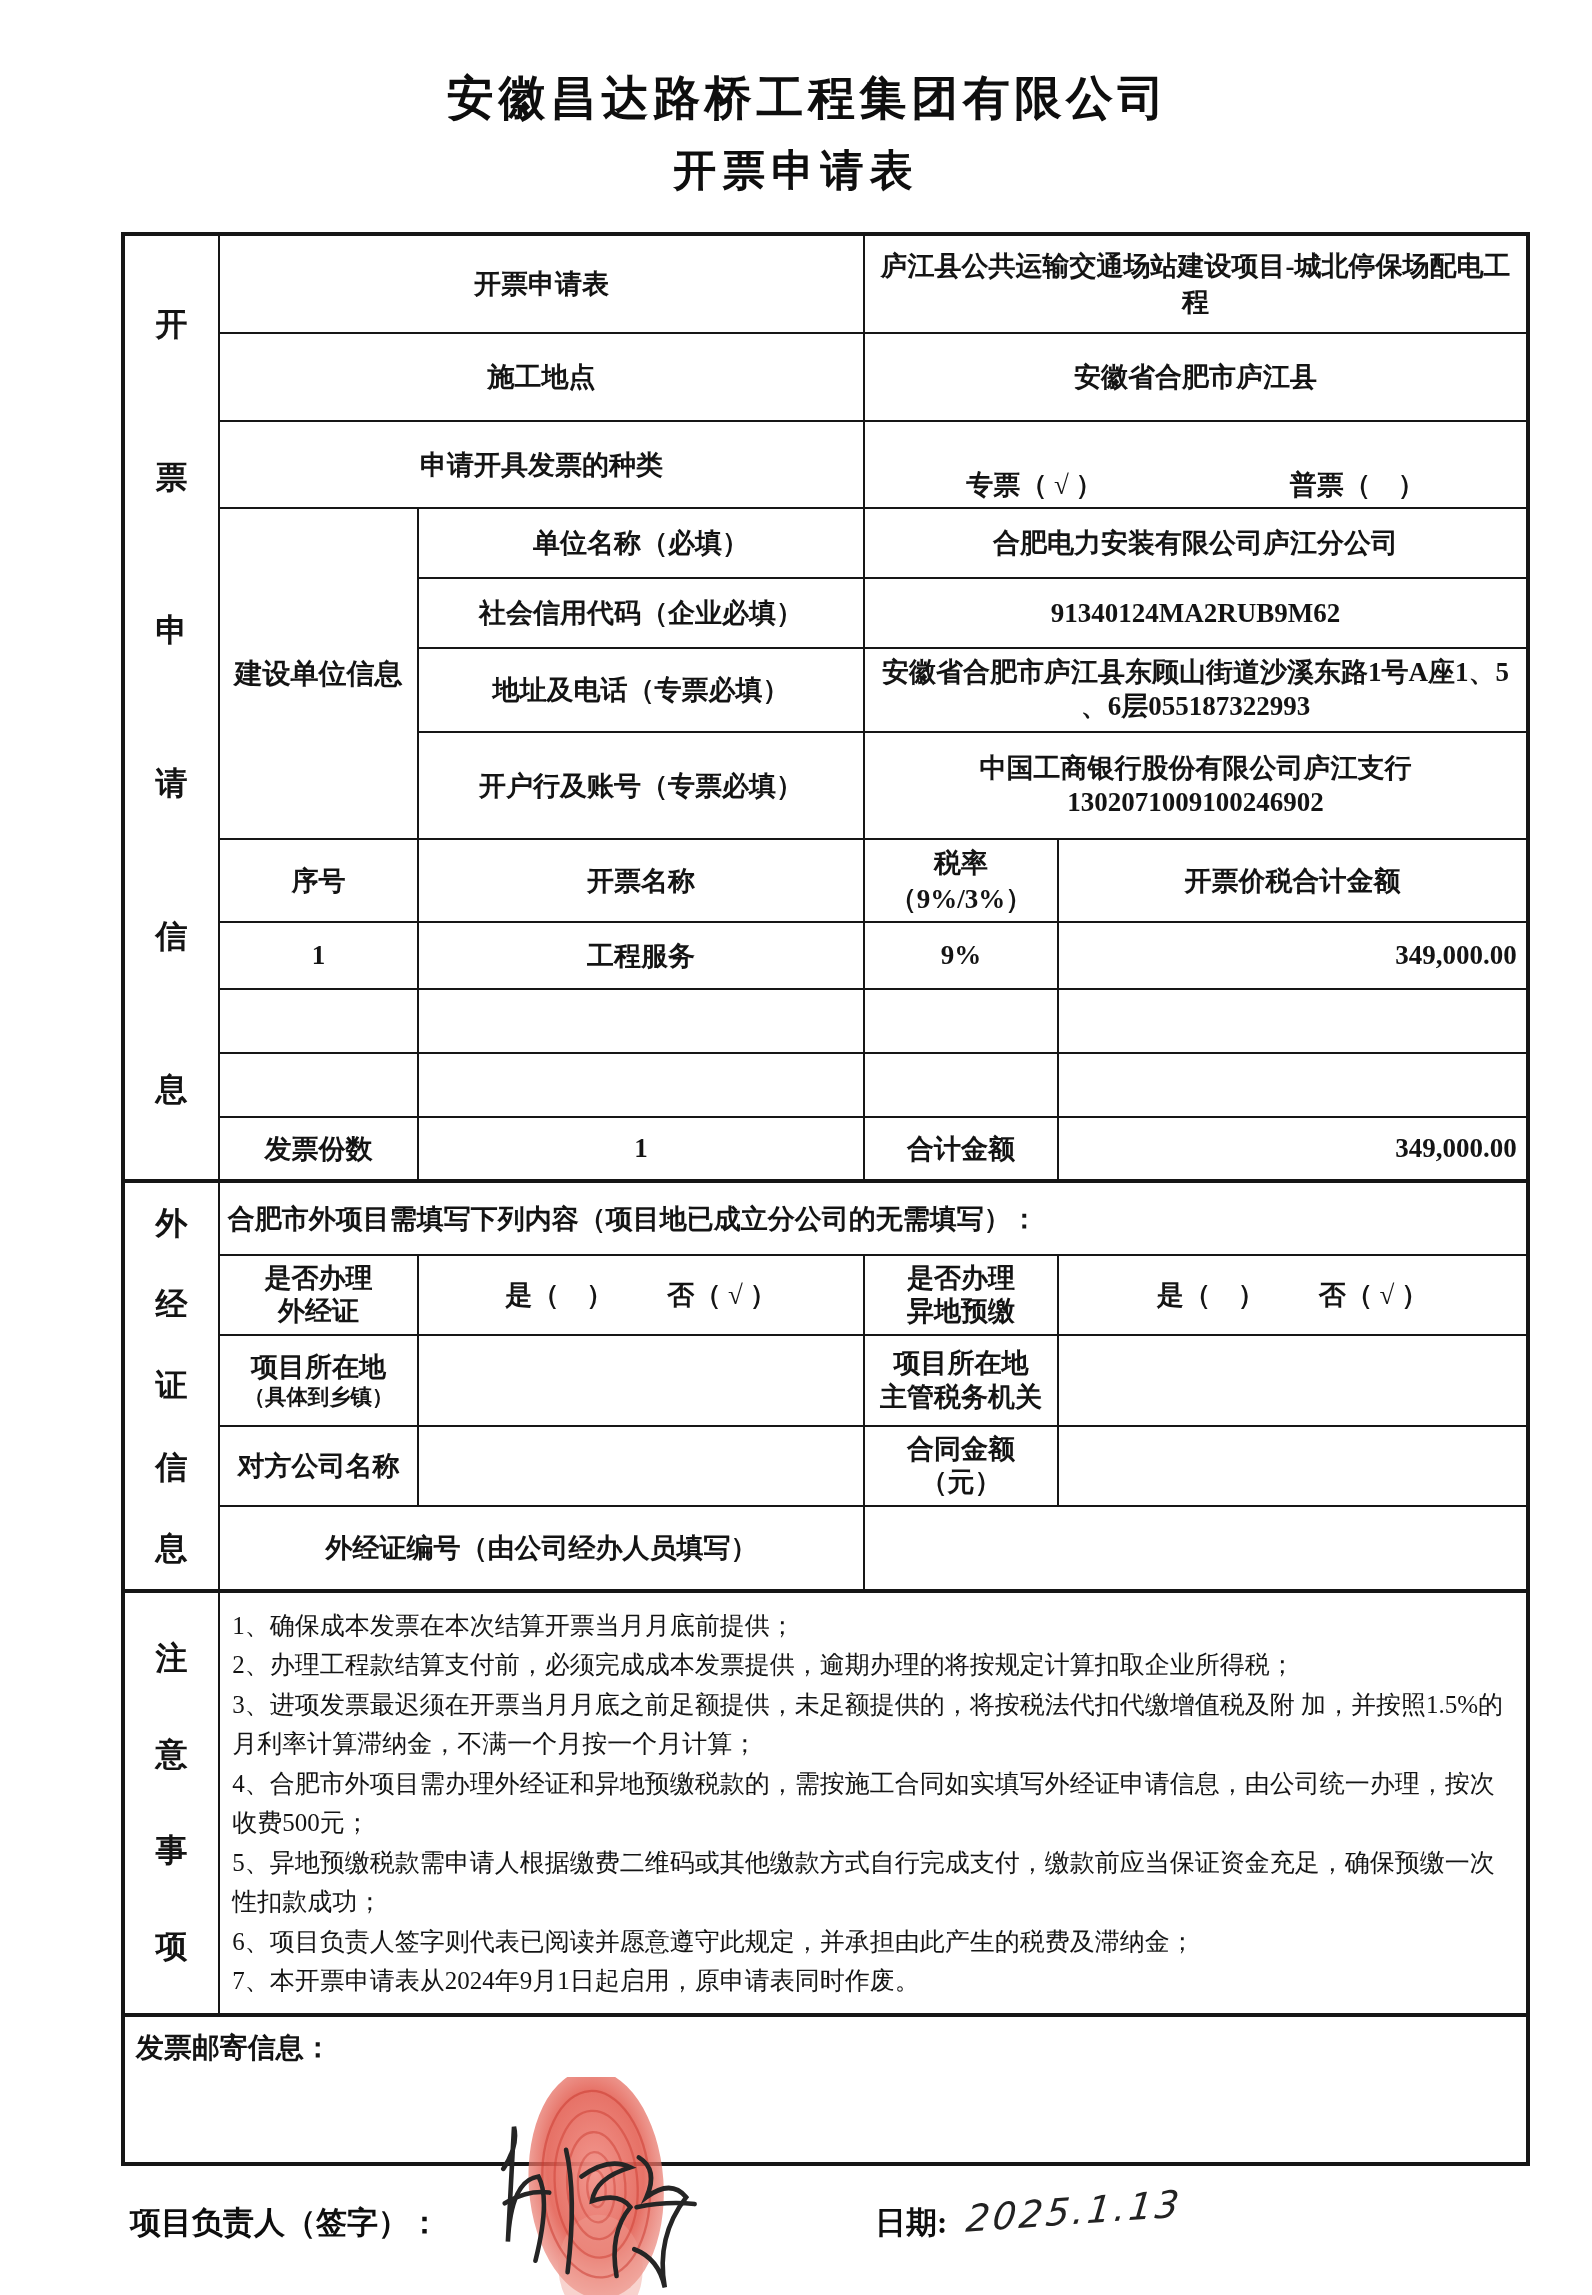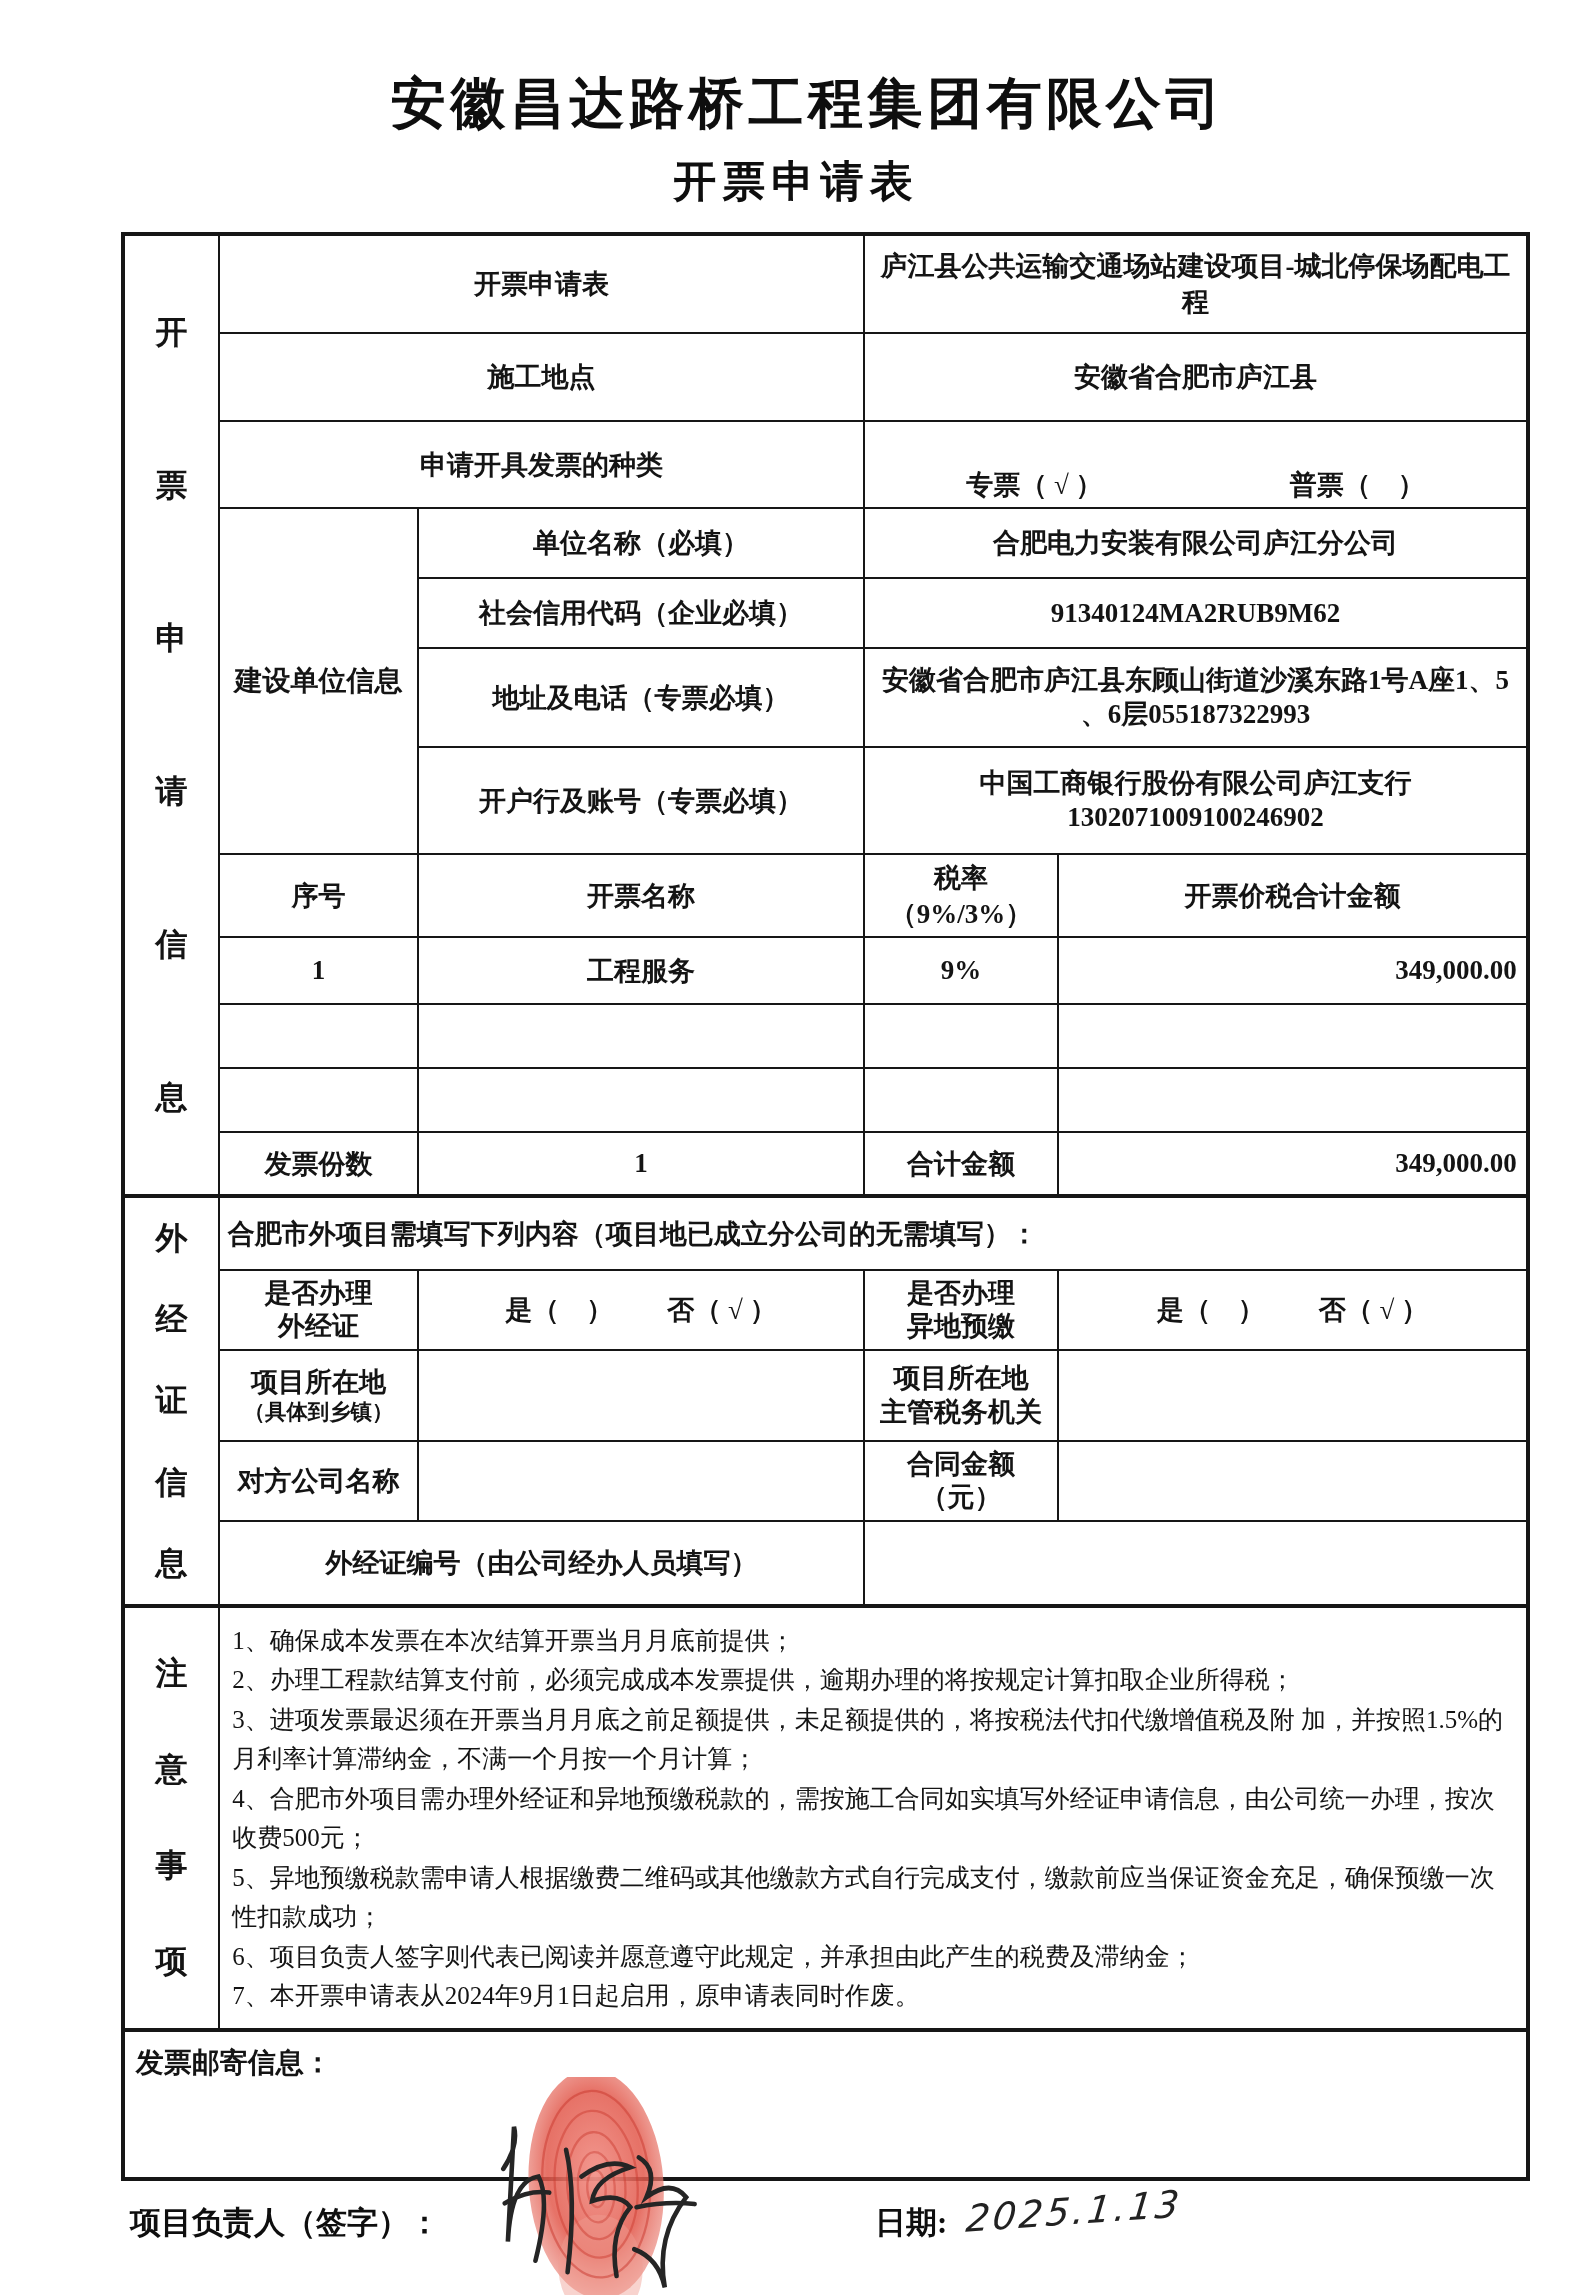--- a/index.html
+++ b/index.html
@@ -1,21 +1,21 @@
 <!DOCTYPE html>
 <html style="font-size:12.2px"><head>
 <meta charset="utf-8">
 <style>
   * { box-sizing: border-box; margin: 0; padding: 0; }
   html,body { width: 1592px; height: 2295px; background: #ffffff; overflow: hidden;
     font-family: "Liberation Serif", serif; color: #141414; position: relative; }
 
   .titles { position: absolute; top: 67px; left: 0; width: 1592px; text-align: center; }
   .title-company { font-family: Liberation Serif, serif; font-weight: 700;
-    font-size: 55px; letter-spacing: 4.6px; color: #0e0e0e; margin-left: 24px; }
+    font-size: 47px; letter-spacing: 4.6px; color: #0e0e0e; margin-left: 24px; }
   .title-form { font-family: "Liberation Sans", sans-serif; font-weight: 700;
     font-size: 43px; letter-spacing: 6.1px; margin-top: 12.2px; color: #0e0e0e; }
 
   table.form { position: absolute; left: 121px; top: 232px; width: 1405px;
     border-collapse: collapse; table-layout: fixed; }
   table.form, table.form td { border: 2.3px solid #161616; }
   table.form { border-width: 4.6px; }
   td { text-align: center; vertical-align: middle; font-size: 27px; font-weight: 700;
     padding: 4.6px 7.7px; overflow: hidden; }
 
@@ -96,21 +96,21 @@
     </tr>
     <tr style="height:70px">
       <td rowspan="4" style="font-size:28px">建设单位信息</td>
       <td>单位名称（必填）</td>
       <td colspan="2">合肥电力安装有限公司庐江分公司</td>
     </tr>
     <tr style="height:70px">
       <td>社会信用代码（企业必填）</td>
       <td colspan="2">91340124MA2RUB9M62</td>
     </tr>
-    <tr style="height:99px">
+    <tr style="height:84px">
       <td>地址及电话（专票必填）</td>
       <td colspan="2" class="two-line">
         <div>安徽省合肥市庐江县东顾山街道沙溪东路1号A座1、5</div>
         <div>、6层055187322993</div>
       </td>
     </tr>
     <tr style="height:107px">
       <td>开户行及账号（专票必填）</td>
       <td colspan="2" class="two-line">
         <div>中国工商银行股份有限公司庐江支行</div>

